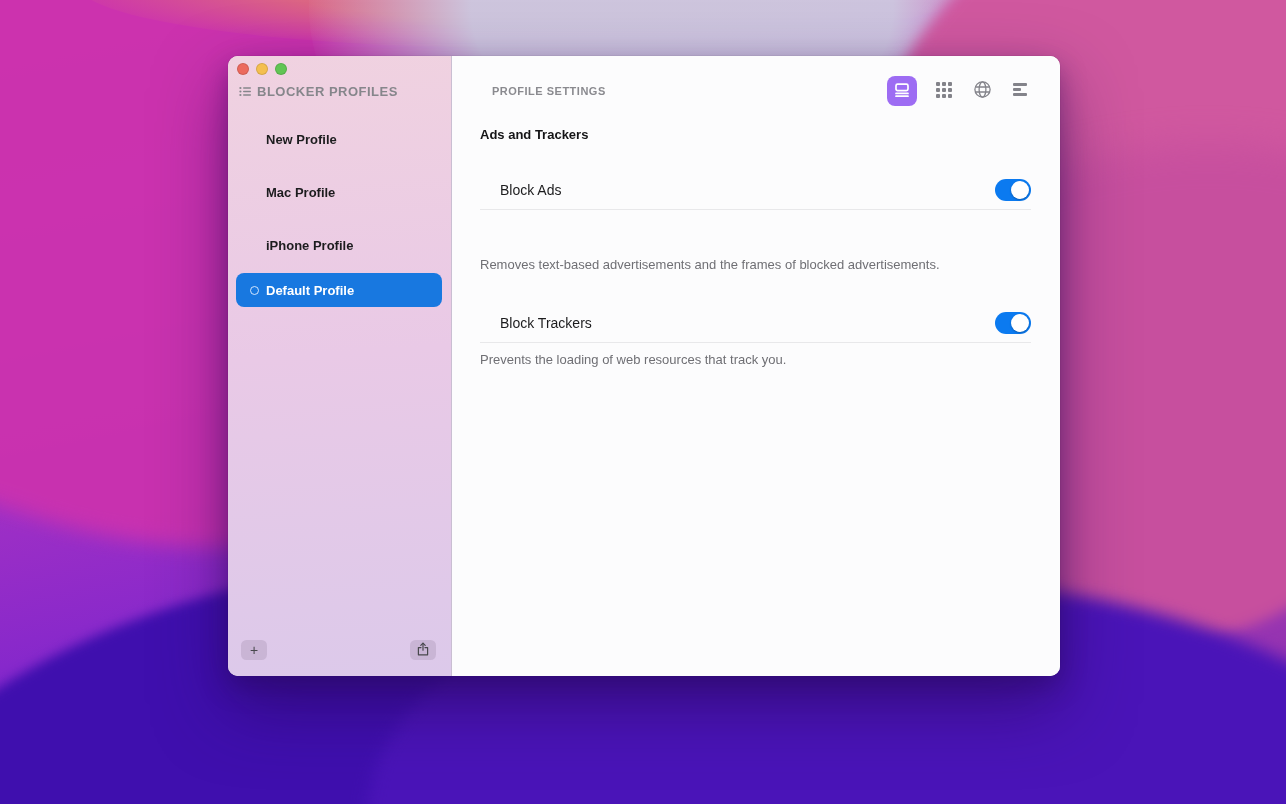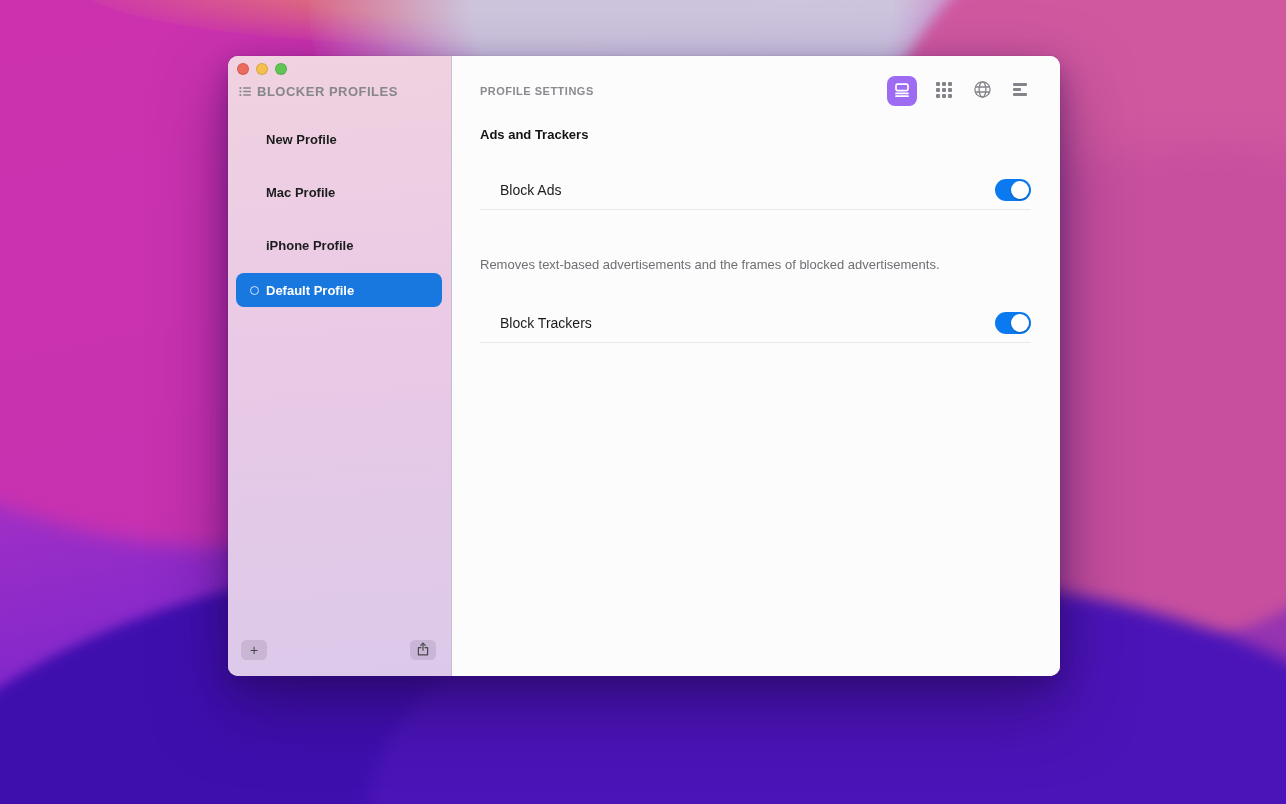--- a/index.html
+++ b/index.html
@@ -57,21 +57,21 @@
     background:rgba(130,108,140,.22); color:#48484c; display:flex; align-items:center;
     justify-content:center; cursor:pointer; font-family:inherit; }
   .sf-btn.add { left:13px; font-size:14px; line-height:1; padding-bottom:1px; }
   .sf-btn.share { left:182px; }
 
   .divider-v { width:1px; flex:0 0 1px; background:#c9bed2; }
 
   
   .content { flex:1 1 auto; height:100%; background:#fcfcfd; position:relative; }
   .content-header { height:64px; display:flex; align-items:center; justify-content:space-between;
-    padding:6px 29px 0 28px;gap:20px; }
+    padding:6px 29px 0 40px;gap:20px; }
   .content-title { color:#8a8a8f; font-size:11px; font-weight:bold; letter-spacing:.5px; }
   .toolbar { display:flex; align-items:center; gap:16px; }
   .tb { border:none; background:transparent; padding:0; display:flex; align-items:center;
     justify-content:center; cursor:pointer; width:22px; height:22px; }
   .tb.tile { width:30px; height:30px; border-radius:8px; background:var(--toolbar-purple,#9d6cf3); }
 
   .section-title { font-size:13px; font-weight:bold; color:#141416; margin:7px 28px 0; }
 
   .settings { margin:37px 29px 0 28px; }
   .setting-block { margin-bottom:38px; }
@@ -238,16 +238,17 @@
         <p class="setting-desc">Removes text-based advertisements and the frames of blocked advertisements.</p>
       </div>
 
       <div class="setting-block">
         <div class="setting-head">
           <span class="setting-label">Block Trackers</span>
           <span class="toggle on">
               <span class="knob"></span>
             </span>
         </div>
+        <p class="setting-desc">Prevents the loading of web resources that track you.</p>
       </div>
     </section>
   </main>
 </div>
 
 </body></html>

